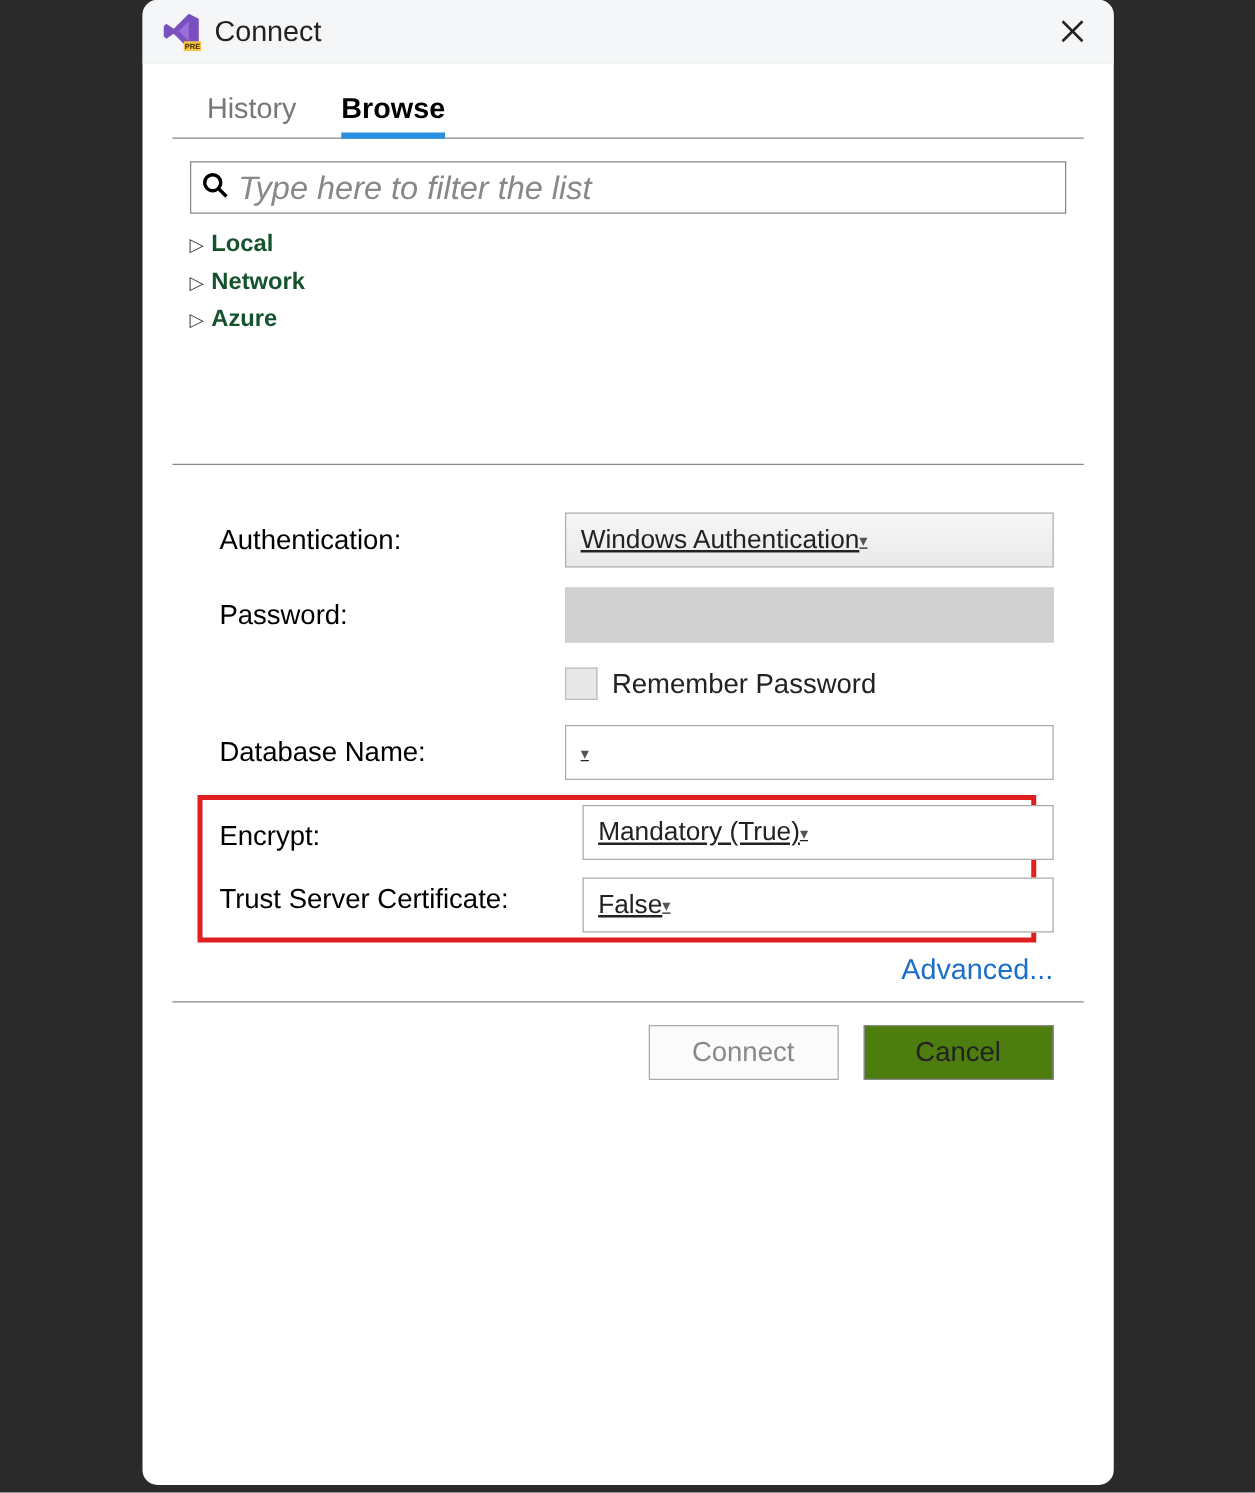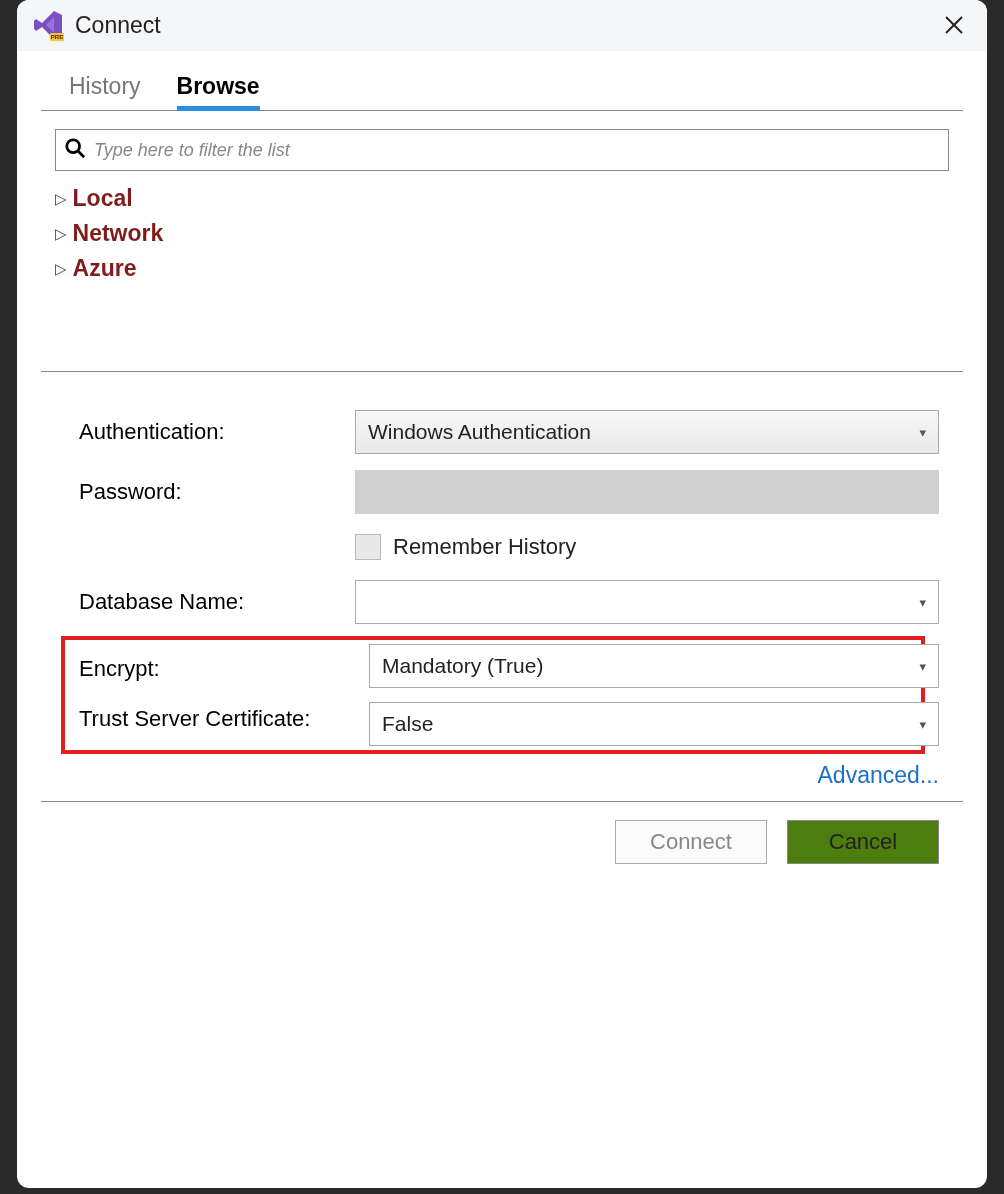--- a/index.html
+++ b/index.html
@@ -7,21 +7,21 @@
       font-family: "Segoe UI", -apple-system, sans-serif;
       background: #2a2a2a;
       display: flex;
       align-items: flex-start;
       justify-content: center;
       min-height: 1194px;
       width: 1004px;
     }
     .dialog {
       background: #ffffff;
-      width: 970px;
+      width: 777px;
       margin: 0 auto;
       border-radius: 12px;
       overflow: hidden;
       display: flex;
       flex-direction: column;
       height: 1188px;
     }
     .titlebar {
       display: flex;
       align-items: center;
@@ -96,21 +96,21 @@
       align-items: center;
       border: 1px solid #888;
       height: 42px;
       padding: 0 8px;
       gap: 8px;
     }
     .filter-input-wrap input {
       flex: 1;
       border: none;
       outline: none;
-      font-size: 18px;
+      font-size: 26px;
       color: #404040;
       background: transparent;
     }
     .filter-input-wrap input::placeholder {
       color: #888;
       font-style: italic;
     }
     .tree {
       padding: 10px 14px 0 14px;
     }
@@ -119,23 +119,23 @@
       align-items: center;
       gap: 6px;
       padding: 4px 0;
       cursor: pointer;
     }
     .tree-caret {
       font-size: 15px;
       color: #444;
     }
     .tree-label {
-      font-size: 23px;
+      font-size: 19px;
       font-weight: 700;
-      color: #7f1d1d;
+      color: #14532d;
     }
     .tree-area {
       flex: 0 0 200px;
     }
     .divider {
       height: 1px;
       background: #888;
       margin: 0 0 0 0;
     }
     .form-area {
@@ -164,22 +164,22 @@
       padding: 0 12px;
       background: #fff;
       color: #222;
     }
     .combo-gray {
       background: linear-gradient(#f7f7f7,#e9e9e9);
     }
     .combo, .combo-gray {
       display: flex;
       align-items: center;
-      justify-content: space-between;
-      cursor: pointer;
+      cursor: pointer;
+      text-decoration: underline;
     }
     .combo-caret {
       font-size: 13px;
       color: #555;
     }
     .password-disabled {
       width: 100%;
       height: 44px;
       background: #d0d0d0;
       border: 1px solid #d0d0d0;
@@ -330,21 +330,21 @@
         <div class="form-control-cell">
           <div class="password-disabled"></div>
         </div>
       </div>
 
       <div class="form-row">
         <div class="form-label"></div>
         <div class="form-control-cell">
           <div class="checkbox-row">
             <div class="checkbox-box"></div>
-            <span class="checkbox-label">Remember History</span>
+            <span class="checkbox-label">Remember Password</span>
           </div>
         </div>
       </div>
 
       <div class="form-row">
         <div class="form-label">Database Name:</div>
         <div class="form-control-cell">
           <div class="combo">
             <span></span>
             <span class="combo-caret">▾</span>

